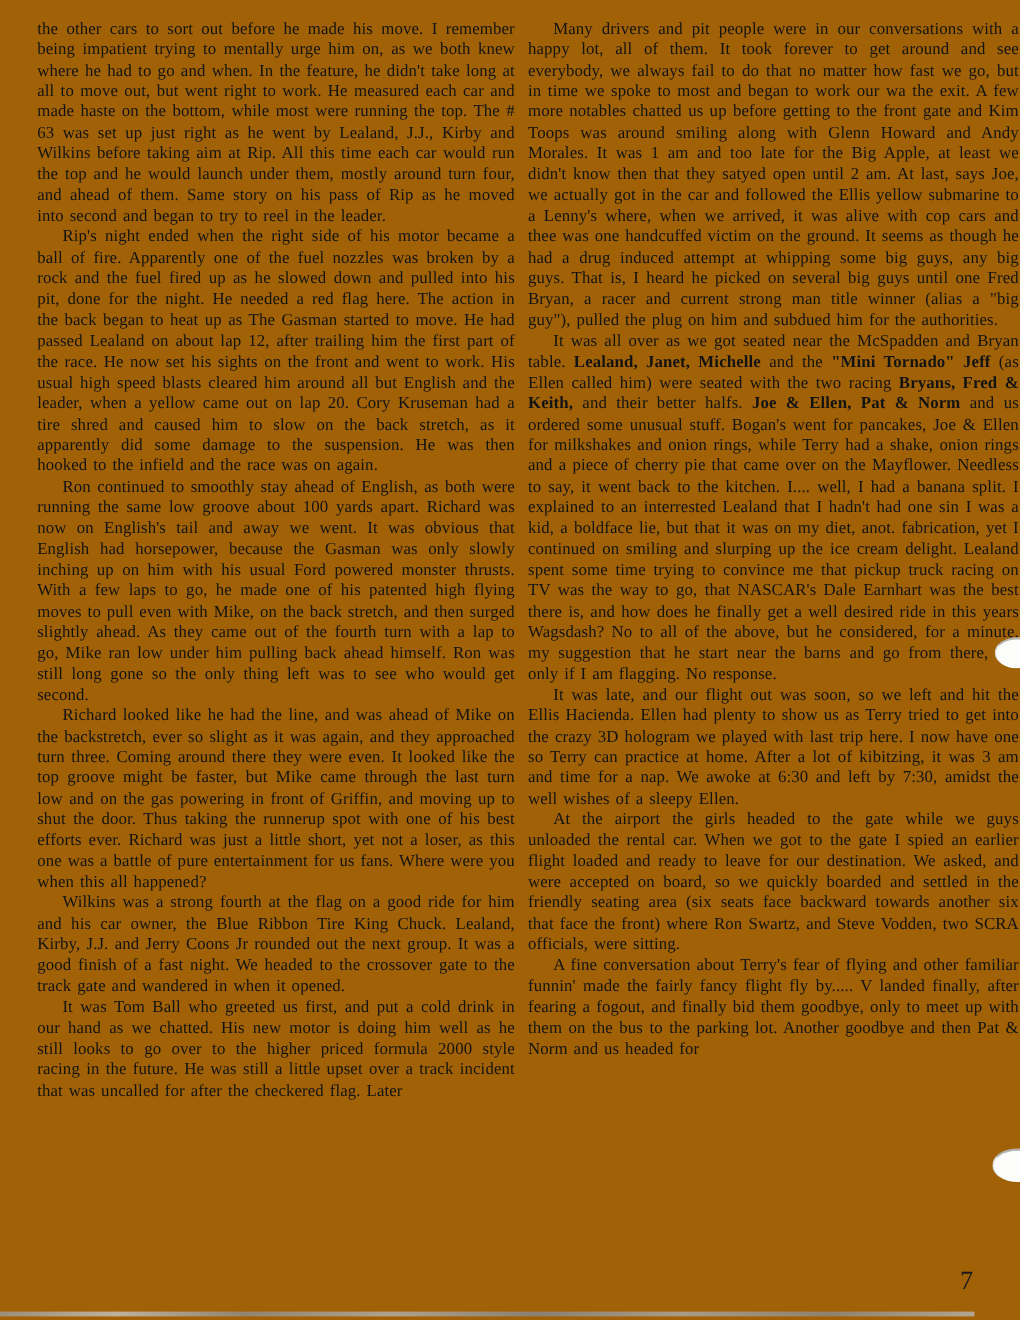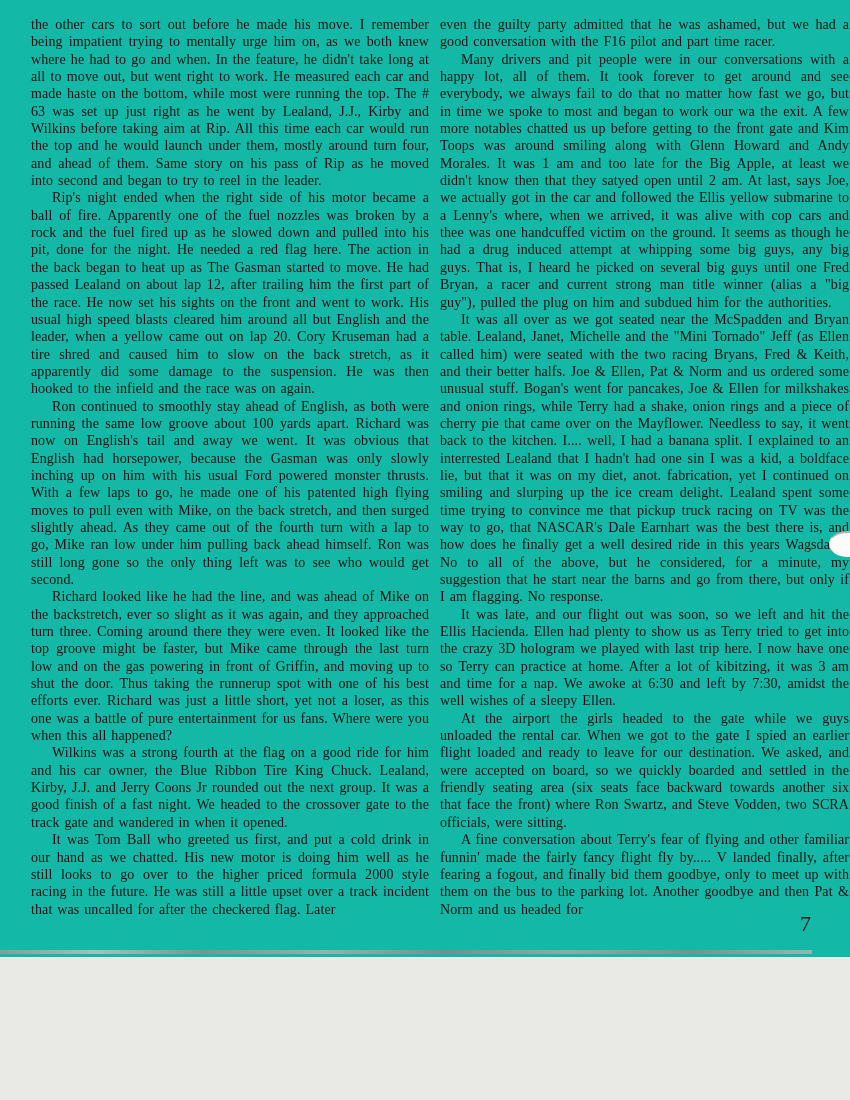--- a/index.html
+++ b/index.html
@@ -1,42 +1,42 @@
 <!DOCTYPE html>
 <html><head>
 <meta charset="utf-8">
 <style>
   html, body { margin: 0; padding: 0; }
   body { background: #e9e9e5; }
   .page {
     position: relative;
     width: 850px;
-    height: 957px;
-    background: #14b8a6;
+    height: 1100px;
+    background: #a16207;
     font-family: "Liberation Serif", "DejaVu Serif", serif;
     color: #131313;
     overflow: hidden;
   }
   .columns {
     position: absolute;
     left: 31px;
     top: 16px;
     display: flex;
     gap: 11px;
   }
   .col {
     width: 398px;
     font-size: 14px;
     line-height: 17.35px;
     text-align: justify;
   }
   .col-right { width: 409px; }
   .para { margin: 0; word-spacing: 1.3px; letter-spacing: 0.1px; }
   .para.indent { text-indent: 21px; }
-  .bold { font-weight: normal; }
+  .bold { font-weight: bold; }
   .underline { }
   .page-number {
     position: absolute;
     right: 39px;
     bottom: 20px;
     font-size: 22px;
     color: #1a1a1a;
   }
   .scan-bar {
     position: absolute;
@@ -66,21 +66,20 @@
   <div class="columns">
     <div class="col col-left">
         <p class="para"><span class="">the other cars to sort out before he made his move. I remember being impatient trying to mentally urge him on, as we both knew where he had to go and when. In the feature, he didn't take long at all to move out, but went right to work. He measured each car and made haste on the bottom, while most were running the top. The # 63 was set up just right as he went by Lealand, J.J., Kirby and Wilkins before taking aim at Rip. All this time each car would run the top and he would launch under them, mostly around turn four, and ahead of them. Same story on his pass of Rip as he moved into second and began to try to reel in the leader.</span></p>
         <p class="para indent"><span class="">Rip's night ended when the right side of his motor became a ball of fire. Apparently one of the fuel nozzles was broken by a rock and the fuel fired up as he slowed down and pulled into his pit, done for the night. He needed a red flag here. The action in the back began to heat up as The Gasman started to move. He had passed Lealand on about lap 12, after trailing him the first part of the race. He now set his sights on the front and went to work. His usual high speed blasts cleared him around all but English and the leader, when a yellow came out on lap 20. Cory Kruseman had a tire shred and caused him to slow on the back stretch, as it apparently did some damage to the suspension. He was then hooked to the infield and the race was on again.</span></p>
         <p class="para indent"><span class="">Ron continued to smoothly stay ahead of English, as both were running the same low groove about 100 yards apart. Richard was now on English's tail and away we went. It was obvious that English had horsepower, because the Gasman was only slowly inching up on him with his usual Ford powered monster thrusts. With a few laps to go, he made one of his patented high flying moves to pull even with Mike, on the back stretch, and then surged slightly ahead. As they came out of the fourth turn with a lap to go, Mike ran low under him pulling back ahead himself. Ron was still long gone so the only thing left was to see who would get second.</span></p>
         <p class="para indent"><span class="">Richard looked like he had the line, and was ahead of Mike on the backstretch, ever so slight as it was again, and they approached turn three. Coming around there they were even. It looked like the top groove might be faster, but Mike came through the last turn low and on the gas powering in front of Griffin, and moving up to shut the door. Thus taking the runnerup spot with one of his best efforts ever. Richard was just a little short, yet not a loser, as this one was a battle of pure entertainment for us fans. Where were you when this all happened?</span></p>
         <p class="para indent"><span class="">Wilkins was a strong fourth at the flag on a good ride for him and his car owner, the Blue Ribbon Tire King Chuck. Lealand, Kirby, J.J. and Jerry Coons Jr rounded out the next group. It was a good finish of a fast night. We headed to the crossover gate to the track gate and wandered in when it opened.</span></p>
         <p class="para indent"><span class="">It was Tom Ball who greeted us first, and put a cold drink in our hand as we chatted. His new motor is doing him well as he still looks to go over to the higher priced formula 2000 style racing in the future. He was still a little upset over a track incident that was uncalled for after the checkered flag. Later</span></p>
       </div>
     <div class="col col-right">
-        <p class="para"><span class="">even the guilty party admitted that he was ashamed, but we had a good conversation with the F16 pilot and part time racer.</span></p>
         <p class="para indent"><span class="">Many drivers and pit people were in our conversations with a happy lot, all of them. It took forever to get around and see everybody, we always fail to do that no matter how fast we go, but in time we spoke to most and began to work our wa the exit. A few more notables chatted us up before getting to the front gate and Kim Toops was around smiling along with Glenn Howard and Andy Morales. It was 1 am and too late for the Big Apple, at least we didn't know then that they satyed open until 2 am. At last, says Joe, we actually got in the car and followed the Ellis yellow submarine to a Lenny's where, when we arrived, it was alive with cop cars and thee was one handcuffed victim on the ground. It seems as though he had a drug induced attempt at whipping some big guys, any big guys. That is, I heard he picked on several big guys until one Fred Bryan, a racer and current strong man title winner (alias a "big guy"), pulled the plug on him and subdued him for the authorities.</span></p>
         <p class="para indent"><span class="">It was all over as we got seated near the McSpadden and Bryan table. </span><span class="bold">Lealand, Janet, Michelle</span><span class=""> and the </span><span class="bold">"Mini Tornado" Jeff</span><span class=""> (as Ellen called him) were seated with the two racing </span><span class="bold">Bryans, Fred &amp; Keith,</span><span class=""> and their better halfs. </span><span class="bold">Joe &amp; Ellen, Pat &amp; Norm</span><span class=""> and us ordered some unusual stuff. Bogan's went for pancakes, Joe &amp; Ellen for milkshakes and onion rings, while Terry had a shake, onion rings and a piece of cherry pie that came over on the Mayflower. Needless to say, it went back to the kitchen. I.... well, I had a banana split. I explained to an interrested Lealand that I hadn't had one sin I was a kid, a boldface lie, but that it was on my diet, anot. fabrication, yet I continued on smiling and slurping up the ice cream delight. Lealand spent some time trying to convince me that pickup truck racing on TV was the way to go, that NASCAR's Dale Earnhart was the best there is, and how does he finally get a well desired ride in this years Wagsdash? No to all of the above, but he considered, for a minute, my suggestion that he start near the barns and go from there, but </span><span class=" underline">only</span><span class=""> if I am flagging. No response.</span></p>
         <p class="para indent"><span class="">It was late, and our flight out was soon, so we left and hit the Ellis Hacienda. Ellen had plenty to show us as Terry tried to get into the crazy 3D hologram we played with last trip here. I now have one so Terry can practice at home. After a lot of kibitzing, it was 3 am and time for a nap. We awoke at 6:30 and left by 7:30, amidst the well wishes of a sleepy Ellen.</span></p>
         <p class="para indent"><span class="">At the airport the girls headed to the gate while we guys unloaded the rental car. When we got to the gate I spied an earlier flight loaded and ready to leave for our destination. We asked, and were accepted on board, so we quickly boarded and settled in the friendly seating area (six seats face backward towards another six that face the front) where Ron Swartz, and Steve Vodden, two SCRA officials, were sitting.</span></p>
         <p class="para indent"><span class="">A fine conversation about Terry's fear of flying and other familiar funnin' made the fairly fancy flight fly by..... V landed finally, after fearing a fogout, and finally bid them goodbye, only to meet up with them on the bus to the parking lot. Another goodbye and then Pat &amp; Norm and us headed for</span></p>
       </div>
   </div>
 
   <div class="curl curl-1"></div>
   <div class="curl curl-2"></div>

